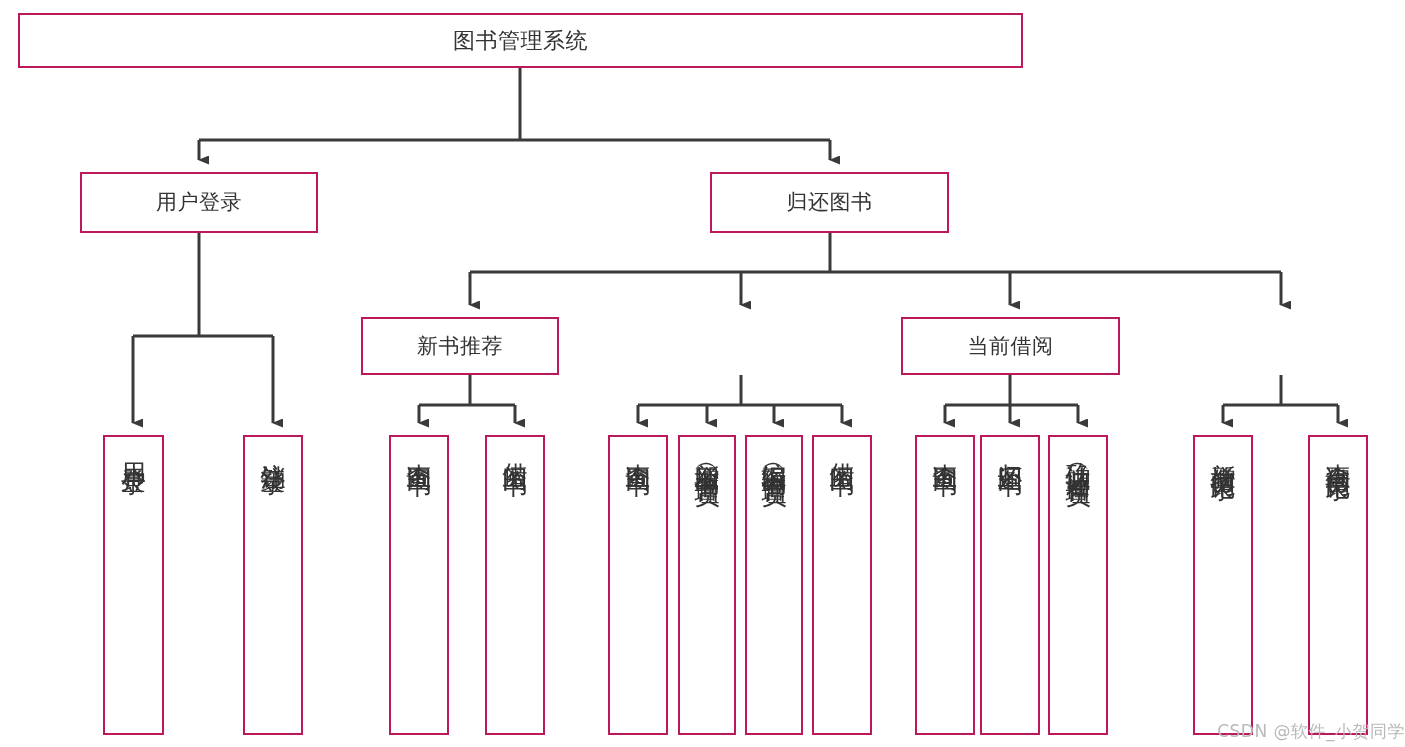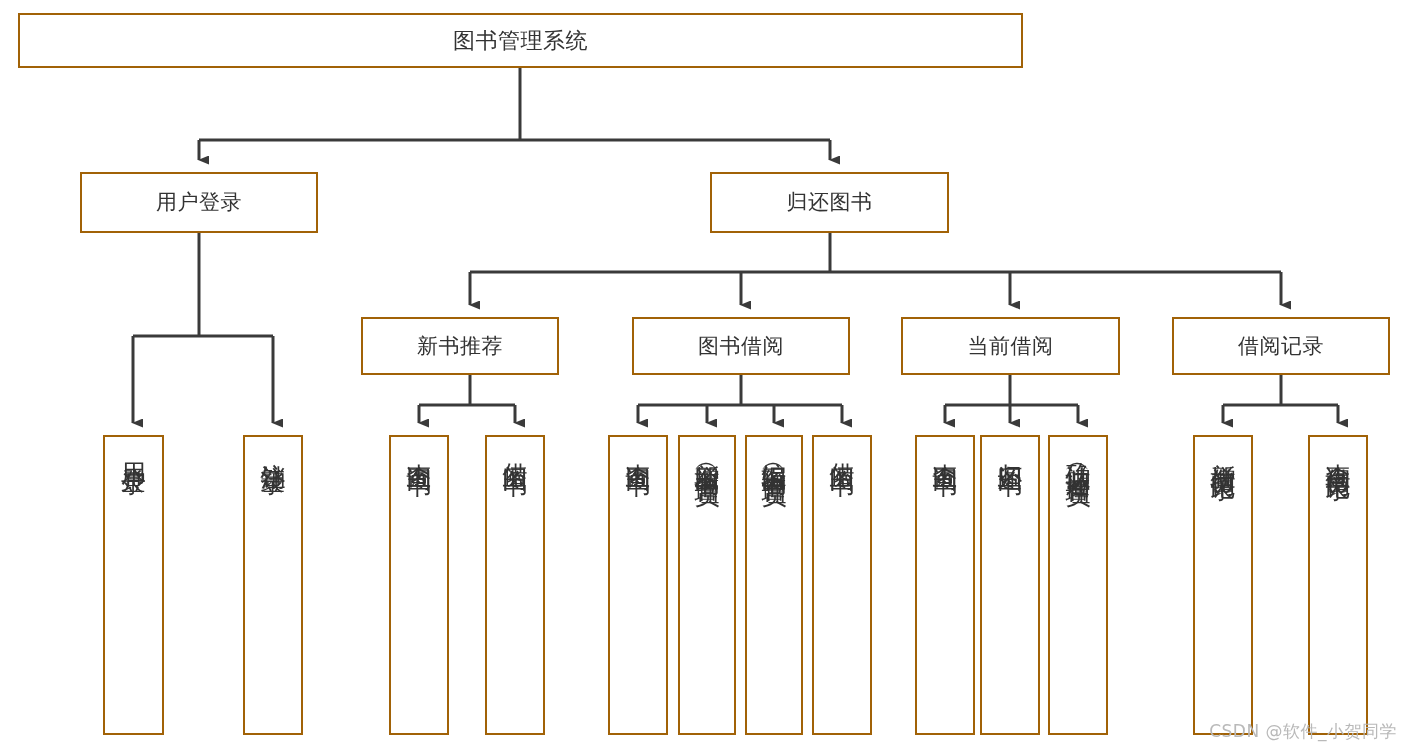--- a/index.html
+++ b/index.html
@@ -23,21 +23,21 @@
     position: absolute;
     top: 0;
     left: 0;
     width: 1405px;
     height: 747px;
     pointer-events: none;
   }
   .node {
     position: absolute;
     box-sizing: border-box;
-    border: 2px solid #a16207;
+    border: 2px solid #be185d;
     background: #ffffff;
     display: flex;
     align-items: center;
     justify-content: center;
     color: #333333;
     line-height: 1.18;
   }
   .node-h {
     font-size: 21px;
     letter-spacing: 0.5px;
@@ -52,21 +52,21 @@
   .node-v .vlabel {
     writing-mode: vertical-rl;
     text-orientation: upright;
     font-size: 25px;
     letter-spacing: 3px;
     line-height: 1;
     white-space: nowrap;
   }
   .watermark {
     position: absolute;
-    right: 8px;
+    right: 0;
     bottom: 4px;
     font-size: 17px;
     color: #b9b9b9;
     letter-spacing: 0.5px;
     white-space: nowrap;
     margin-left: 43px;
   }
 </style>
 </head>
 <body>
@@ -130,28 +130,22 @@
   <div class="node node-h" style="left:80px; top:172px; width:238px; height:61px;">
     <span>用户登录</span>
   </div>
   <div class="node node-h" style="left:710px; top:172px; width:239px; height:61px;">
     <span>归还图书</span>
   </div>
 
   <div class="node node-h" style="left:361px; top:317px; width:198px; height:58px;">
     <span>新书推荐</span>
   </div>
-  <div class="node node-h" style="left:632px; top:317px; width:218px; height:58px;">
-    <span>图书借阅</span>
-  </div>
   <div class="node node-h" style="left:901px; top:317px; width:219px; height:58px;">
     <span>当前借阅</span>
-  </div>
-  <div class="node node-h" style="left:1172px; top:317px; width:218px; height:58px;">
-    <span>借阅记录</span>
   </div>
 
   <div class="node node-v" style="left:103px; top:435px; width:61px; height:300px;">
     <span class="vlabel">用户登录</span>
   </div>
   <div class="node node-v" style="left:243px; top:435px; width:60px; height:300px;">
     <span class="vlabel">注销登录</span>
   </div>
   <div class="node node-v" style="left:389px; top:435px; width:60px; height:300px;">
     <span class="vlabel">查询图书</span>

